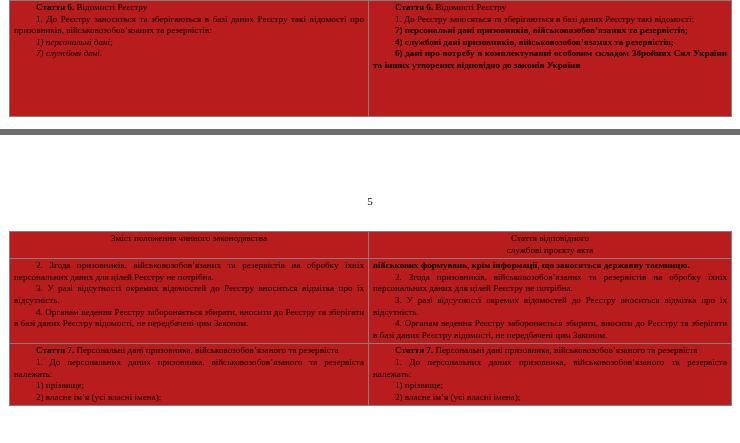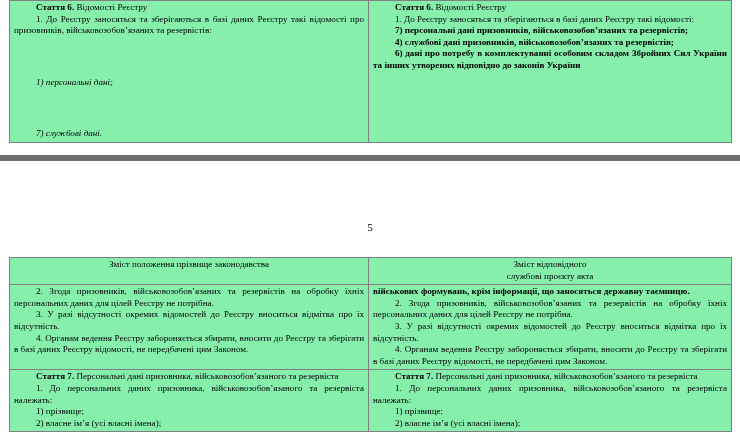--- a/index.html
+++ b/index.html
@@ -53,21 +53,21 @@
     line-height: 12px;
     font-family: "Liberation Serif", "DejaVu Serif", serif;
   }
 
   
   table.cmp {
     border-collapse: collapse;
     table-layout: fixed;
     width: 722px;
     margin: 0 0 0 9px;
-    background: #86efac;
+    background: #b91c1c;
   }
   table.cmp td,
   table.cmp th {
     border: 1px solid #808080;
     vertical-align: top;
     padding: 1px 4px 2px 4px;
     font-size: 9.1px;
     line-height: 11.6px;
     font-weight: normal;
   }
@@ -84,21 +84,21 @@
   }
 
   
   p {
     margin: 0;
     text-align: justify;
     text-indent: 22px;
     hyphens: none;
   }
   p.noind { text-indent: 22px; }
-  p.italic { font-style: italic; margin-top: 40px; }
+  p.italic { font-style: italic; }
   p.bold  { font-weight: bold; }
   p.cont  { text-indent: 0; }
 
   .b { font-weight: bold; }
 
   
   td.tall-left  { height: 112px; }
   td.tall-right { height: 112px; }
 
   
@@ -145,23 +145,23 @@
   </div>
 
   <div class="clip-wrap">
   <table class="cmp">
     <colgroup>
           <col class="c1">
           <col class="c2">
         </colgroup>
     <thead>
       <tr>
-        <th class="hdr">Зміст положення прізвище законодавства</th>
+        <th class="hdr">Зміст положення чинного законодавства</th>
         <th class="hdr">
-          <div>Зміст відповідного</div>
+          <div>Стаття відповідного</div>
           <div>службові проєкту акта</div>
         </th>
       </tr>
     </thead>
     <tbody>
       <tr>
         <td>
           <p class="noind">2. Згода призовників, військовозобов’язаних та резервістів на обробку їхніх персональних даних для цілей Реєстру не потрібна.</p>
           <p class="noind">3. У разі відсутності окремих відомостей до Реєстру вноситься відмітка про їх відсутність.</p>
           <p class="noind">4. Органам ведення Реєстру забороняється збирати, вносити до Реєстру та зберігати в базі даних Реєстру відомості, не передбачені цим Законом.</p>

